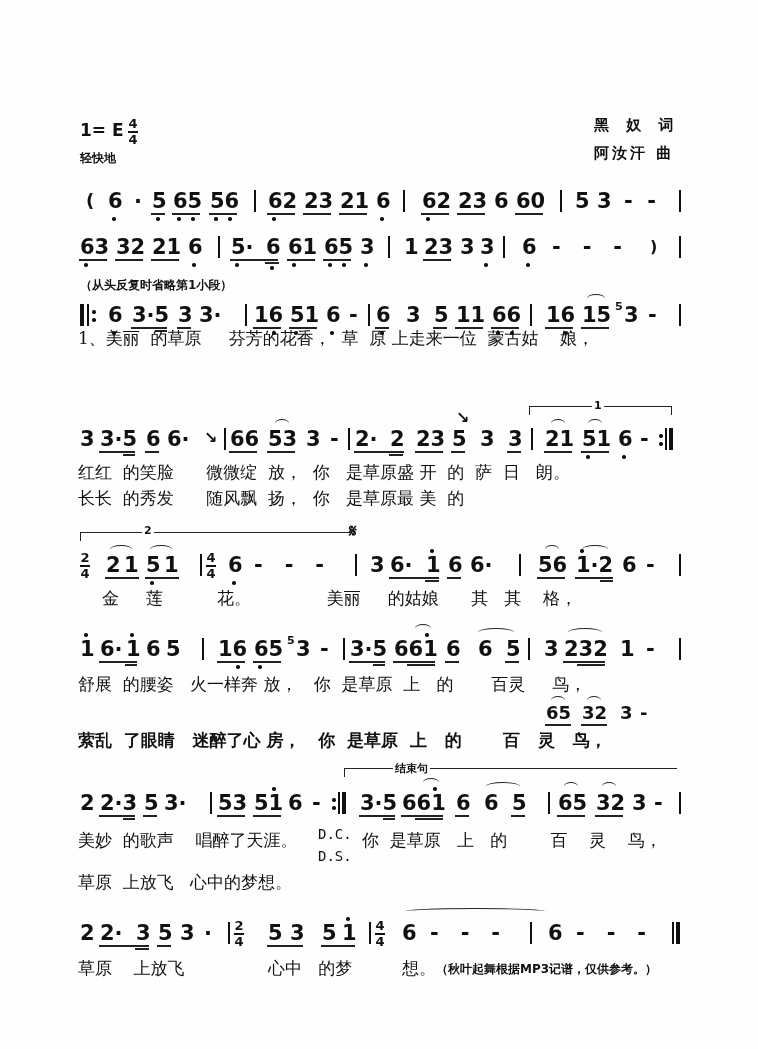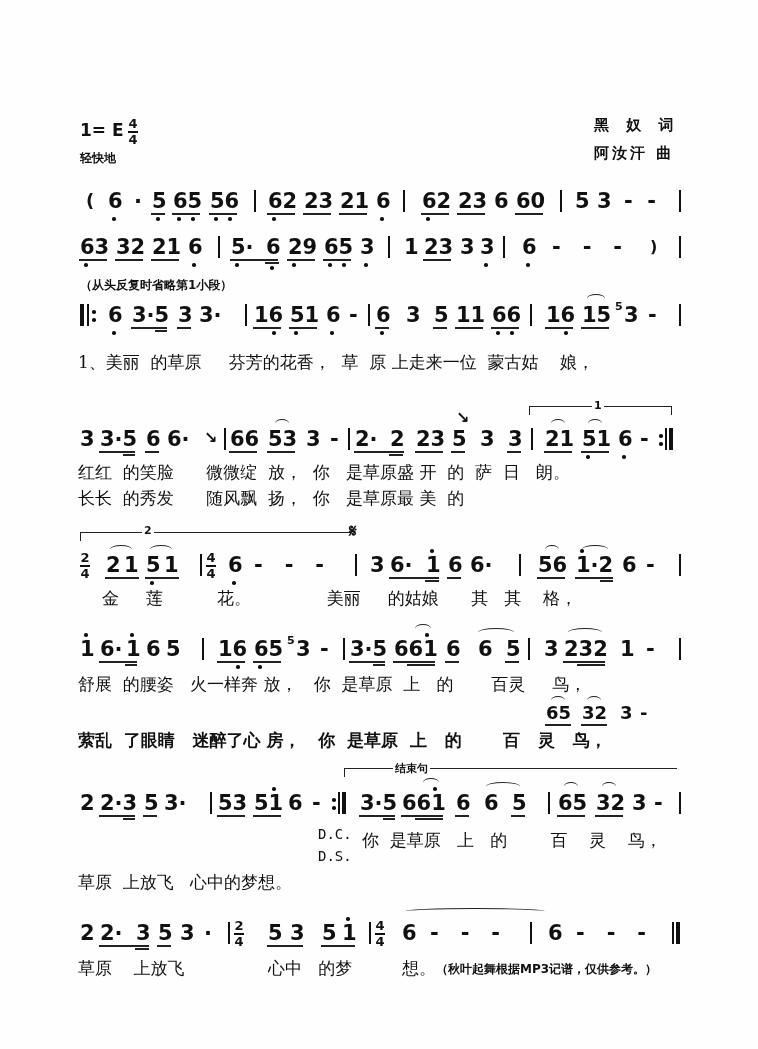--- a/index.html
+++ b/index.html
@@ -98,21 +98,21 @@
     <span class="ul" style="left:151px;top:25px;width:28px;"></span>
     <span class="tok" style="left:188px;">6</span>
     <span class="dot" style="left:192px;top:29px;"></span>
     <span class="bl" style="left:218px;top:2px;height:22px;"></span>
     <span class="tok" style="left:231px;">5·</span>
     <span class="ul" style="left:230px;top:25px;width:48px;"></span>
     <span class="dot" style="left:235px;top:29px;"></span>
     <span class="tok" style="left:266px;">6</span>
     <span class="ul" style="left:265px;top:28px;width:14px;"></span>
     <span class="dot" style="left:270px;top:32px;"></span>
-    <span class="tok" style="left:288px;">29</span>
+    <span class="tok" style="left:288px;">61</span>
     <span class="ul" style="left:287px;top:25px;width:28px;"></span>
     <span class="dot" style="left:292px;top:29px;"></span>
     <span class="tok" style="left:324px;">65</span>
     <span class="ul" style="left:323px;top:25px;width:28px;"></span>
     <span class="dot" style="left:328px;top:29px;"></span>
     <span class="dot" style="left:342px;top:29px;"></span>
     <span class="tok" style="left:360px;">3</span>
     <span class="dot" style="left:364px;top:29px;"></span>
     <span class="bl" style="left:388px;top:2px;height:22px;"></span>
     <span class="tok" style="left:404px;">1</span>
@@ -172,21 +172,21 @@
     <span class="ul" style="left:545px;top:25px;width:28px;"></span>
     <span class="dot" style="left:564px;top:29px;"></span>
     <span class="tok" style="left:582px;">15</span>
     <span class="ul" style="left:581px;top:25px;width:28px;"></span>
     <span class="slur" style="left:587px;top:-8px;width:18px;"></span>
     <span class="grace" style="left:615px;top:-2px;">5</span>
     <span class="tok" style="left:624px;">3</span>
     <span class="tok" style="left:648px;">-</span>
     <span class="bl" style="left:679px;top:2px;height:22px;"></span>
   </div>
-  <div class="lyric" style="left:78px;top:352px;text-align:right;">1、美丽  的草原     芬芳的花香，  草  原 上走来一位  蒙古姑    娘，</div>
+  <div class="lyric" style="left:78px;top:328px;text-align:right;">1、美丽  的草原     芬芳的花香，  草  原 上走来一位  蒙古姑    娘，</div>
 
   <div class="bracket left right" style="left:529px;top:406px;width:141px;"></div>
   <div class="blabel" style="left:592px;top:399px;">1</div>
   <div class="line" style="top:426px;">
     <span class="tok" style="left:80px;">3</span>
     <span class="tok" style="left:100px;">3·5</span>
     <span class="ul" style="left:99px;top:25px;width:36px;"></span>
     <span class="ul" style="left:123px;top:28px;width:12px;"></span>
     <span class="tok" style="left:146px;">6</span>
     <span class="ul" style="left:145px;top:25px;width:14px;"></span>
@@ -383,20 +383,21 @@
     <span class="tok" style="left:558px;">65</span>
     <span class="ul" style="left:557px;top:25px;width:28px;"></span>
     <span class="slur" style="left:564px;top:-8px;width:14px;"></span>
     <span class="tok" style="left:596px;">32</span>
     <span class="ul" style="left:595px;top:25px;width:28px;"></span>
     <span class="slur" style="left:602px;top:-8px;width:14px;"></span>
     <span class="tok" style="left:632px;">3</span>
     <span class="tok" style="left:654px;">-</span>
     <span class="bl" style="left:679px;top:2px;height:22px;"></span>
   </div>
+  <div class="lyric" style="left:78px;top:830px;">美妙  的歌声    唱醉了天涯。</div>
   <div class="dcds" style="left:318px;top:824px;">D.C.</div>
   <div class="dcds" style="left:318px;top:846px;">D.S.</div>
   <div class="lyric" style="left:362px;top:830px;">你  是草原   上   的        百    灵    鸟，</div>
   <div class="lyric" style="left:78px;top:872px;">草原  上放飞   心中的梦想。</div>
 
   <div class="line" style="top:920px;">
     <span class="tok" style="left:80px;">2</span>
     <span class="tok" style="left:100px;">2·</span>
     <span class="ul" style="left:99px;top:25px;width:50px;"></span>
     <span class="tok" style="left:136px;">3</span>

